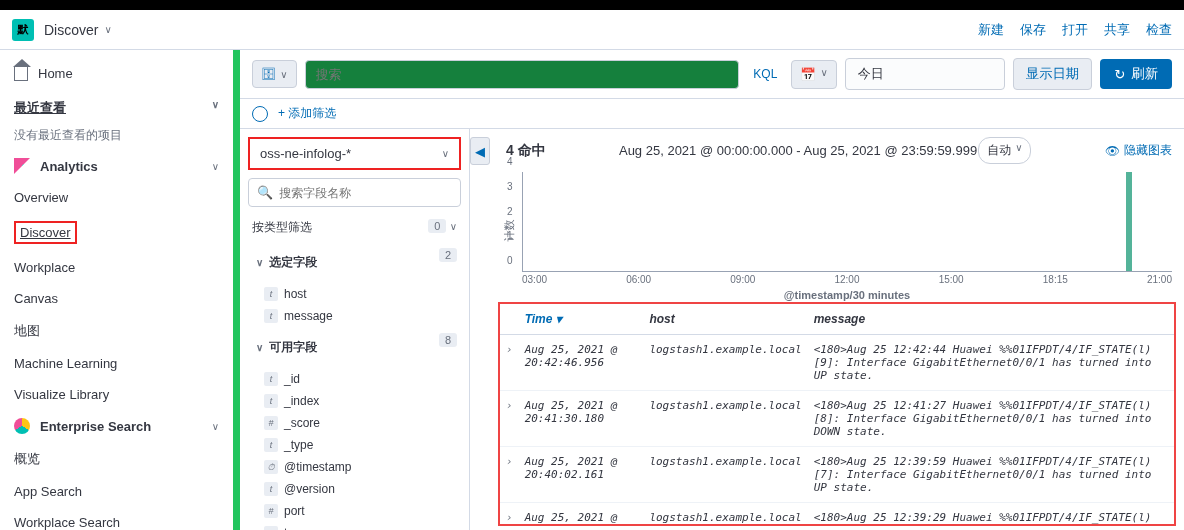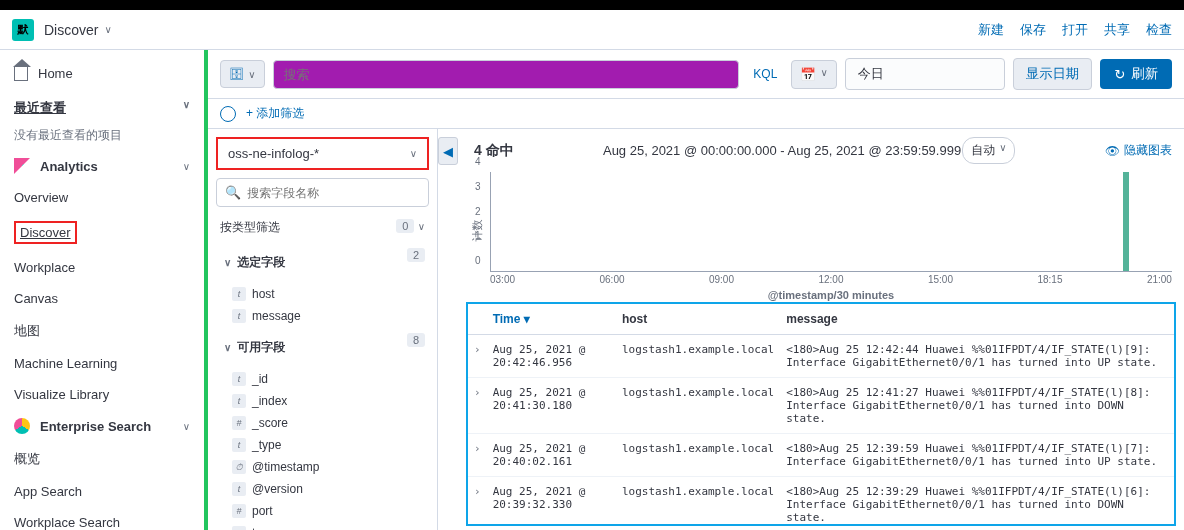--- a/index.html
+++ b/index.html
@@ -6,37 +6,37 @@
 body { font-family: -apple-system, BlinkMacSystemFont, "Segoe UI", Helvetica, Arial, sans-serif; font-size: 13px; color: #343741; background: #fff; }
 .topbar-black { background: #000; height: 10px; }
 .topbar { display: flex; align-items: center; justify-content: space-between; height: 40px; padding: 0 12px; border-bottom: 1px solid #d3dae6; }
 .topbar-left { display: flex; align-items: center; gap: 10px; }
 .logo { width: 22px; height: 22px; background: #00bfb3; border-radius: 3px; display: flex; align-items: center; justify-content: center; color: #000; font-size: 11px; font-weight: bold; }
 .topbar-title { display: flex; align-items: center; gap: 6px; font-size: 14px; }
 .chevron { font-size: 10px; color: #69707d; }
 .topbar-right { display: flex; gap: 16px; }
 .topbar-link { color: #006bb4; font-size: 13px; cursor: pointer; }
 .layout { display: flex; height: 480px; }
-.sidebar { width: 208px; border-right: 4px solid #22c55e; overflow-y: auto; padding: 8px 0; }
+.sidebar { width: 240px; border-right: 7px solid #22c55e; overflow-y: auto; padding: 8px 0; }
 .side-item { display: flex; align-items: center; padding: 8px 14px; gap: 10px; font-size: 13px; cursor: pointer; }
 .side-item.sub { padding-left: 14px; }
 .side-section { display: flex; align-items: center; justify-content: space-between; padding: 8px 14px; }
 .side-section span:first-child { display: flex; align-items: center; gap: 10px; font-weight: 600; }
 .side-recent { display: flex; justify-content: space-between; padding: 10px 14px 4px; font-weight: 600; font-size: 13px; }
 .side-muted { padding: 6px 14px; color: #69707d; font-size: 12px; }
 .highlight-box { border: 2px solid #e22; padding: 2px 4px; }
 .underline { text-decoration: underline; }
 .icon-home { width: 14px; height: 14px; border: 1.5px solid #69707d; border-top: none; position: relative; }
 .icon-home::before { content: ""; position: absolute; top: -8px; left: -2px; width: 0; height: 0; border-left: 9px solid transparent; border-right: 9px solid transparent; border-bottom: 8px solid #69707d; }
 .kibana-icon { width: 16px; height: 16px; background: linear-gradient(135deg, #f04e98 50%, #00bfb3 50%); clip-path: polygon(0 0, 100% 0, 0 100%); }
 .es-icon { width: 16px; height: 16px; border-radius: 50%; background: conic-gradient(#fec514 0 120deg, #00bfb3 120deg 240deg, #f04e98 240deg); }
 .content { flex: 1; display: flex; flex-direction: column; overflow: hidden; }
 .searchbar { display: flex; align-items: center; gap: 8px; padding: 8px 12px; border-bottom: 1px solid #d3dae6; }
 .search-drop { background: #e9edf3; border: 1px solid #c9cfda; border-radius: 4px; padding: 6px 8px; display: flex; align-items: center; gap: 4px; font-size: 12px; color: #006bb4; }
-.search-input { flex: 1; border: 1px solid #c9cfda; border-radius: 4px; padding: 6px 10px; font-size: 13px; background: #a21caf; }
+.search-input { flex: 1; border: 1px solid #c9cfda; border-radius: 4px; padding: 6px 10px; font-size: 13px; background: #15803d; }
 .kql { color: #006bb4; font-size: 12px; padding: 0 6px; }
 .date-drop { background: #e9edf3; border: 1px solid #c9cfda; border-radius: 4px; padding: 6px 8px; color: #006bb4; display: flex; gap: 4px; }
 .date-label { border: 1px solid #c9cfda; border-radius: 4px; padding: 6px 12px; background: #fbfcfd; min-width: 160px; }
 .btn-out { border: 1px solid #c9cfda; border-radius: 4px; padding: 6px 12px; background: #e9edf3; color: #006bb4; }
 .btn-pri { background: #006bb4; color: #fff; border: none; border-radius: 4px; padding: 6px 14px; display: flex; align-items: center; gap: 6px; }
 .filterbar { display: flex; align-items: center; gap: 10px; padding: 6px 12px; border-bottom: 1px solid #d3dae6; color: #006bb4; font-size: 12px; }
 .filter-icon { width: 16px; height: 16px; border: 1.5px solid #006bb4; border-radius: 50%; position: relative; }
 .main-split { display: flex; flex: 1; overflow: hidden; }
 .fields-panel { width: 230px; border-right: 1px solid #d3dae6; padding: 8px; overflow-y: auto; }
 .index-select { border: 2px solid #e22; border-radius: 0; padding: 7px 10px; display: flex; justify-content: space-between; align-items: center; margin-bottom: 8px; font-size: 13px; }
@@ -54,21 +54,21 @@
 .time-range { font-size: 13px; color: #343741; display: flex; align-items: center; gap: 1px; }
 .auto-sel { border: 1px solid #c9cfda; border-radius: 12px; padding: 4px 8px; font-size: 12px; display: flex; gap: 4px; }
 .hide-chart { color: #006bb4; font-size: 12px; display: flex; align-items: center; gap: 4px; }
 .chart { position: relative; height: 130px; padding: 4px 12px 0 28px; }
 .chart-y { position: absolute; left: 4px; top: 50%; transform: rotate(-90deg) translateX(10px); font-size: 11px; color: #69707d; }
 .chart-grid { position: relative; height: 100px; border-left: 1px solid #98a2b3; border-bottom: 1px solid #98a2b3; }
 .ytick { position: absolute; left: -16px; font-size: 10px; color: #69707d; transform: translateY(-50%); }
 .bar { position: absolute; bottom: 0; width: 6px; background: #54b399; }
 .xaxis { display: flex; justify-content: space-between; font-size: 10px; color: #69707d; padding: 2px 0; }
 .xlabel { text-align: center; font-size: 11px; color: #69707d; font-weight: 600; padding: 2px 0; }
-.table-wrap { flex: 1; overflow: auto; border: 2px solid #0ea5e9; margin: 4px 8px 4px 4px; }
+.table-wrap { flex: 1; overflow: auto; border: 2px solid #ef4444; margin: 4px 8px 4px 4px; font-style: italic; }
 .table { width: 100%; border-collapse: collapse; font-size: 12px; }
 .table th { text-align: left; padding: 8px 6px; border-bottom: 1px solid #d3dae6; font-weight: 600; background: #fff; position: sticky; top: 0; }
 .table th.sorted { color: #006bb4; }
 .table td { padding: 8px 6px; border-bottom: 1px solid #eef2f7; vertical-align: top; font-family: Menlo, Consolas, monospace; font-size: 11px; }
 .expand { color: #69707d; cursor: pointer; width: 16px; }
 .search-mag { color: #98a2b3; }
 </style>
 </head>
 <body>
 

